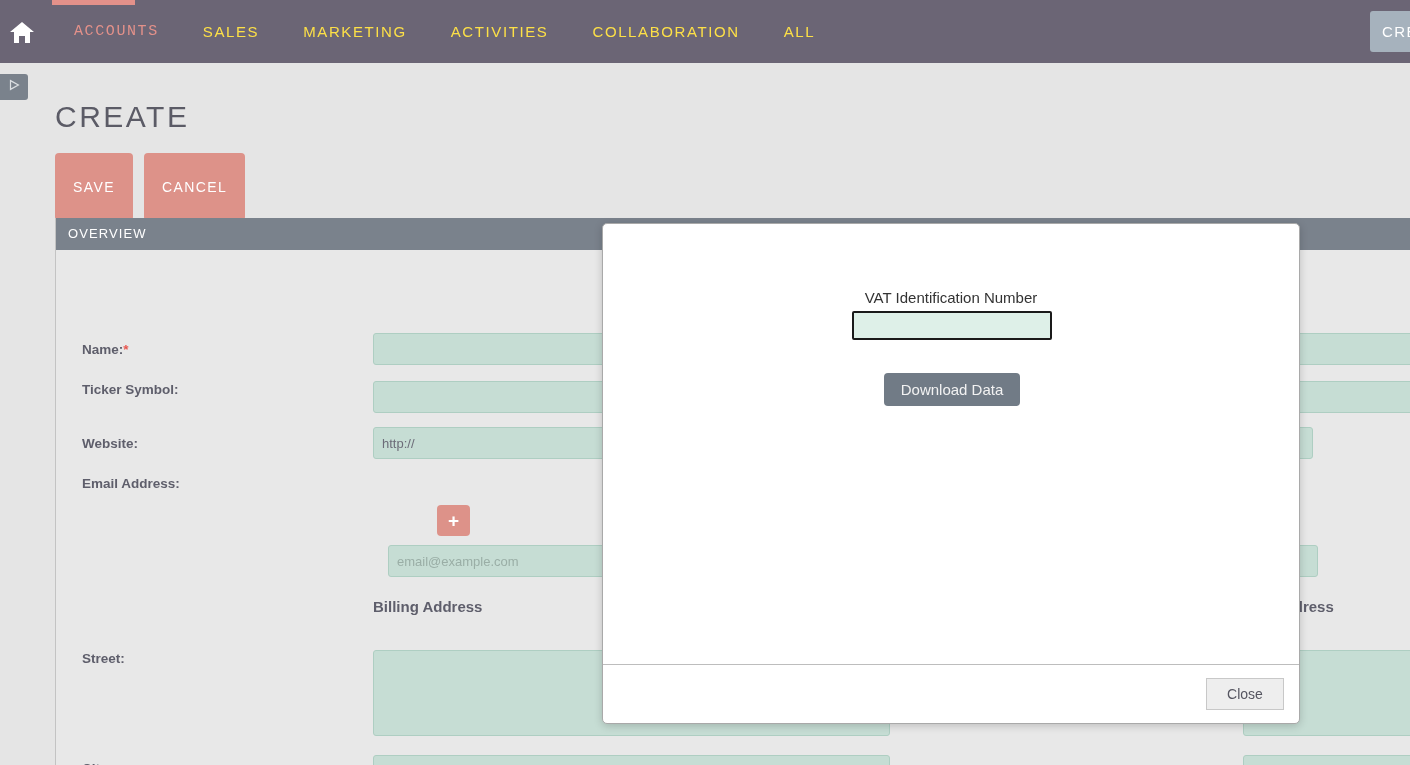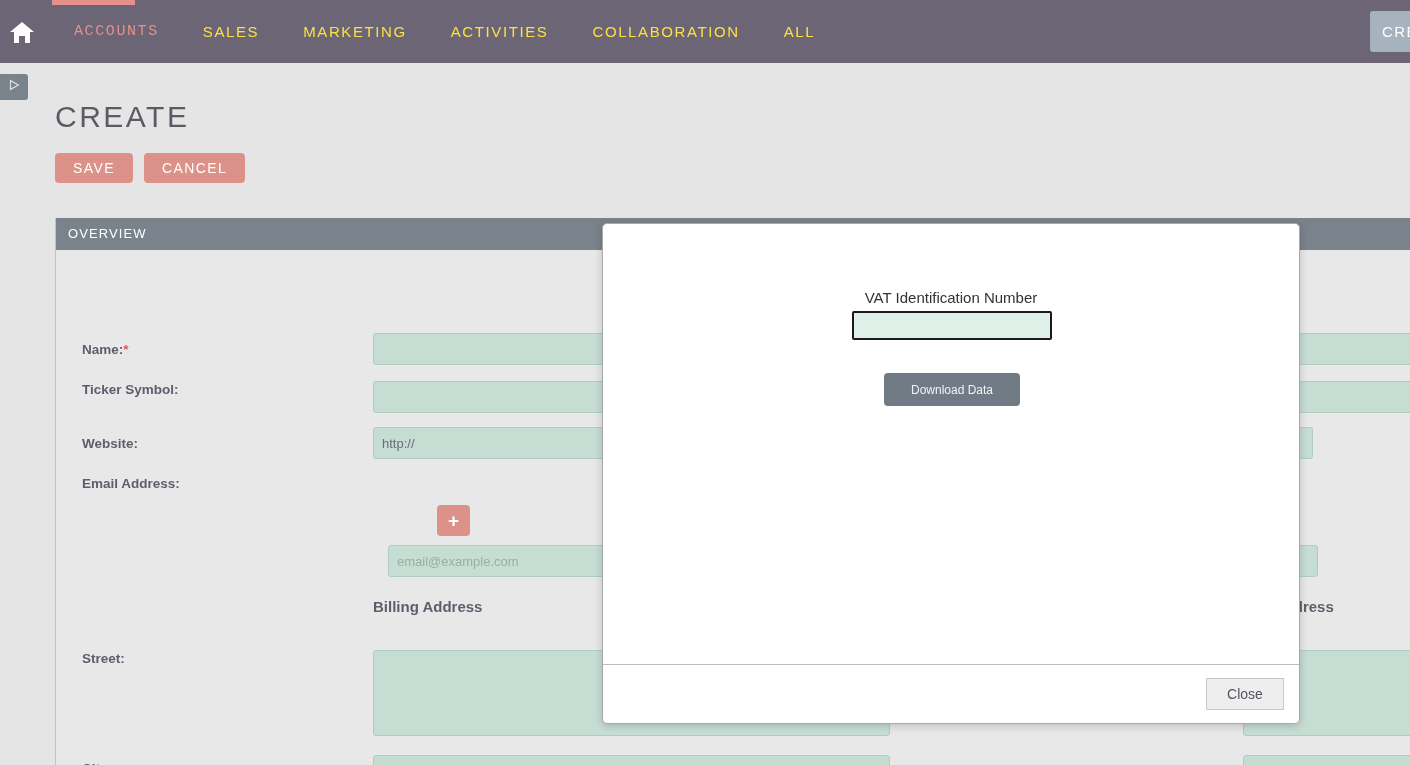--- a/index.html
+++ b/index.html
@@ -104,21 +104,21 @@
     display: flex;
     gap: 11px;
   }
   .pill-btn {
     background: #dd9289;
     color: #ffffff;
     border: none;
     border-radius: 4px;
     font-size: 14px;
     letter-spacing: 1.4px;
-    padding: 7px 18px;
+    padding: 26px 18px;
     cursor: pointer;
     font-family: "Liberation Sans", sans-serif;
   }
 
   
   #overview-panel {
     position: absolute;
     left: 55px; top: 155px;
     width: 1355px;
     height: 547px;
@@ -219,21 +219,21 @@
     color: #222;
   }
   #download-btn {
     position: absolute;
     left: 281px; top: 149px;
     width: 136px; height: 33px;
     background: #717b86;
     border: none;
     border-radius: 4px;
     color: #f2f2f2;
-    font-size: 12px;
+    font-size: 15px;
     cursor: pointer;
     font-family: "Liberation Sans", sans-serif;
   }
   #modal-footer {
     position: absolute;
     left: 0; bottom: 0;
     width: 100%; height: 59px;
     border-top: 1px solid #bdbdbd;
   }
   #close-btn {

